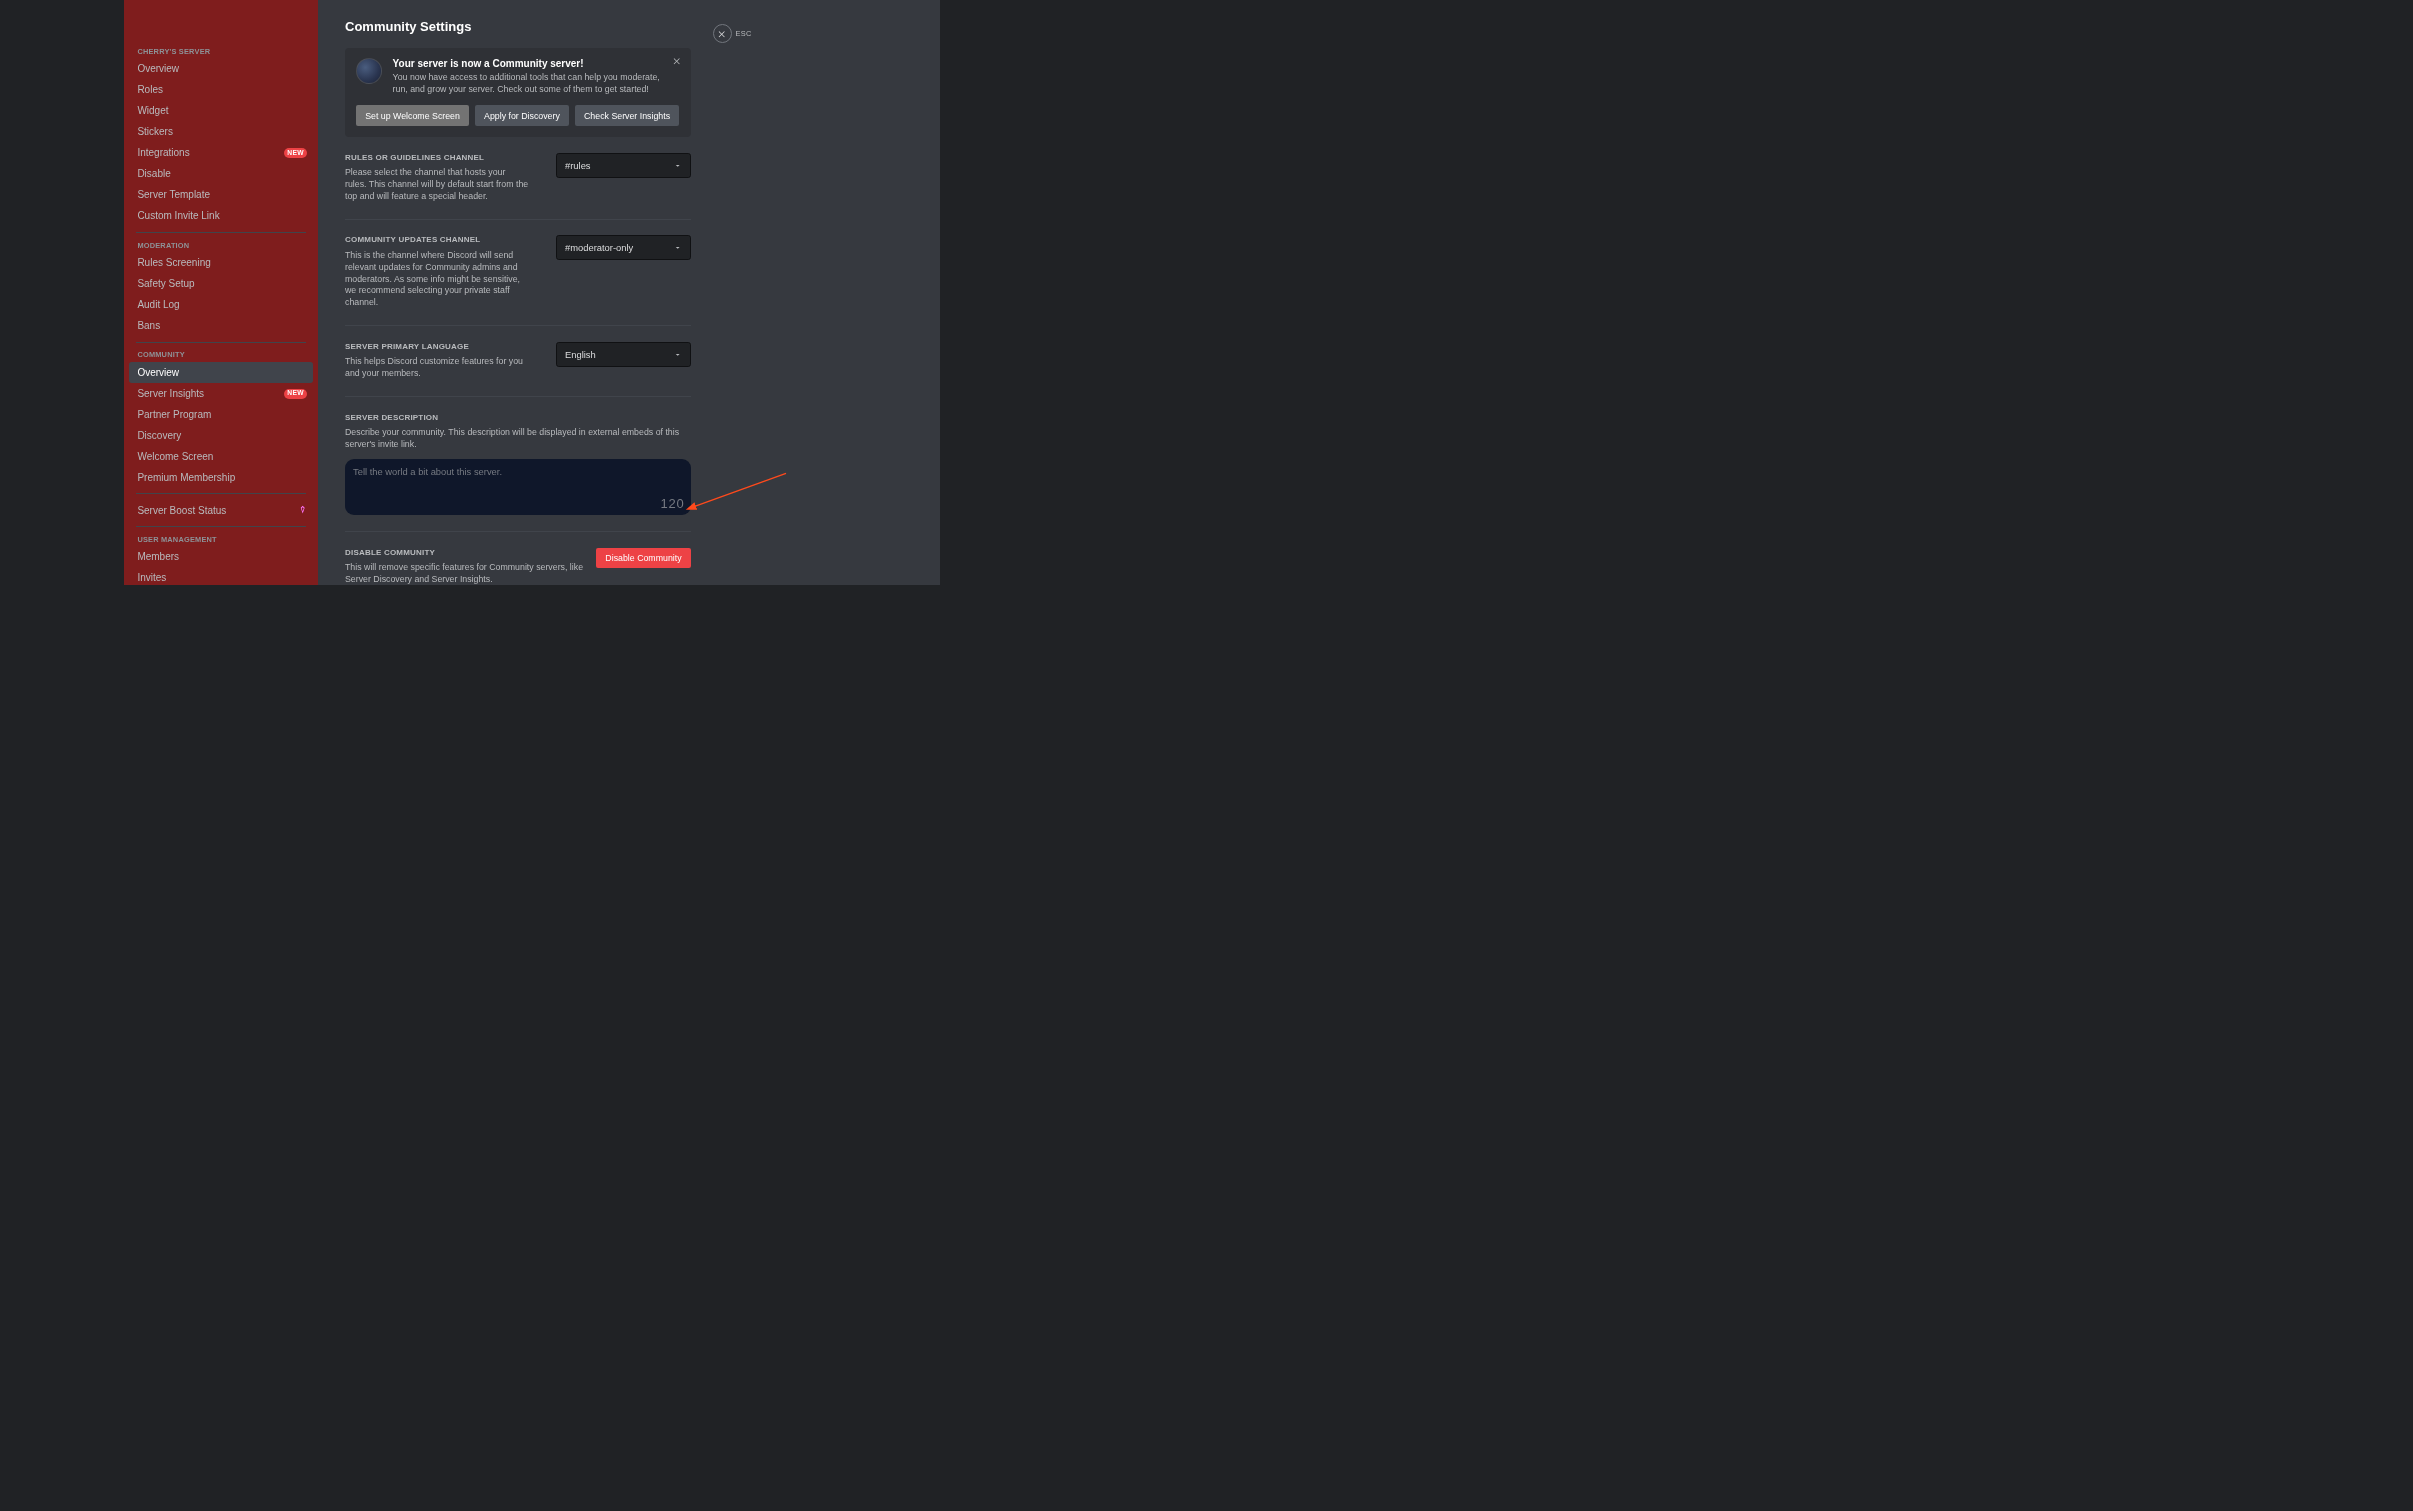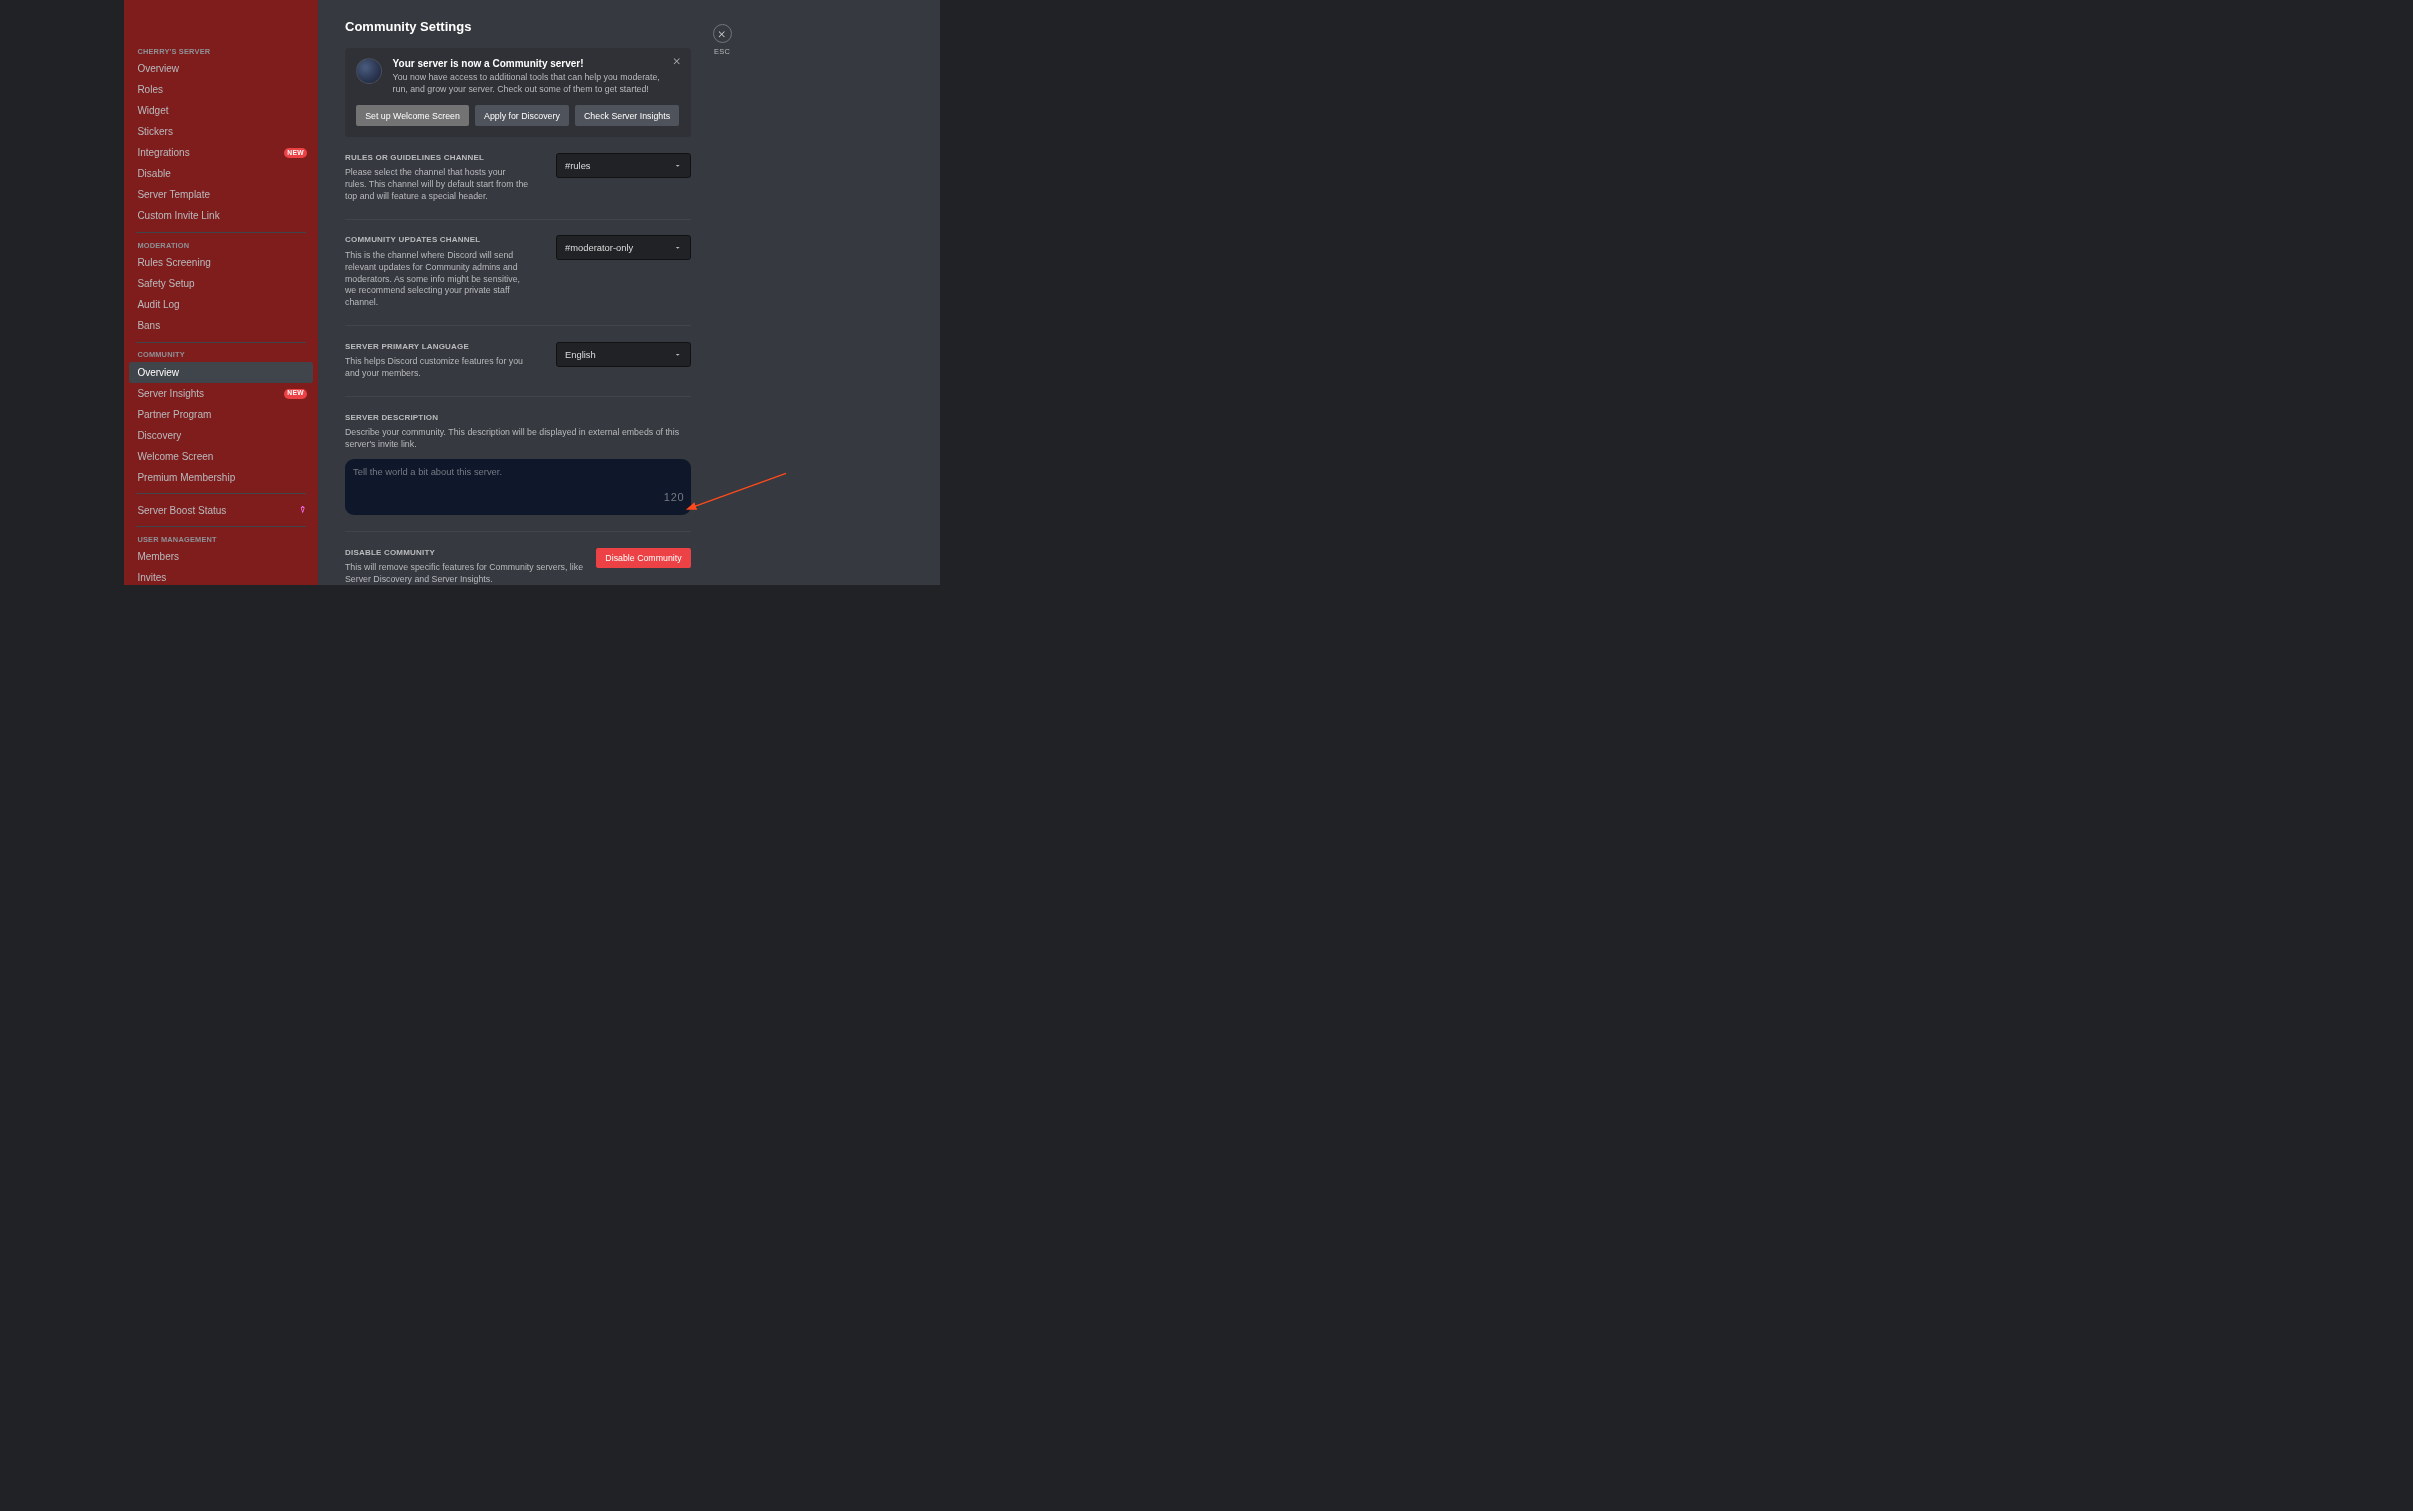--- a/index.html
+++ b/index.html
@@ -65,21 +65,21 @@
   background: #36393f;
   padding: 19px 27px 27px 27px;
   overflow-y: auto;
   display: flex;
   align-items: flex-start;
 }
 .content { width: 346px; }
 .close-area {
   margin-left: 21.6px;
   display: flex;
-  flex-direction: column;
+  flex-direction: row;
   align-items: center;
   gap: 4px;
   margin-top: 5.4px;
 }
 .close-btn {
   width: 19px;
   height: 19px;
   border: 1.3px solid #72767d;
   border-radius: 50%;
   display: flex;
@@ -176,23 +176,23 @@
   padding: 6.7px 8px 17.5px 8px;
   height: 56px;
 }
 .textarea-wrap .placeholder {
   color: #767a82;
   font-size: 9.4px;
 }
 .char-count {
   position: absolute;
   right: 6.7px;
-  bottom: 12px;
+  bottom: 4px;
   color: #767a82;
-  font-size: 11px;
+  font-size: 13px;
   letter-spacing: 0.7px;
   text-align: right;
 }
 .disable-row {
   display: flex;
   align-items: flex-start;
   gap: 0;
 }
 .disable-row .setting-text { flex: 1; }
 

